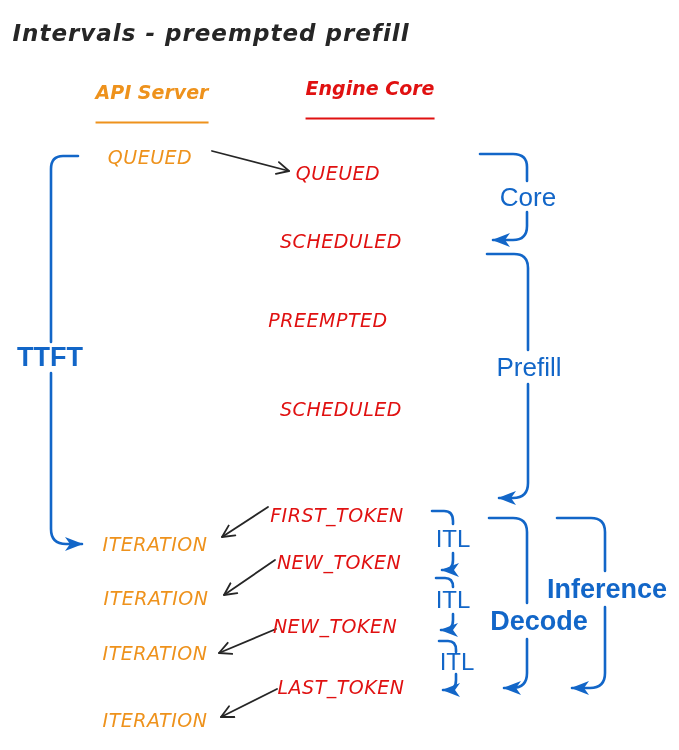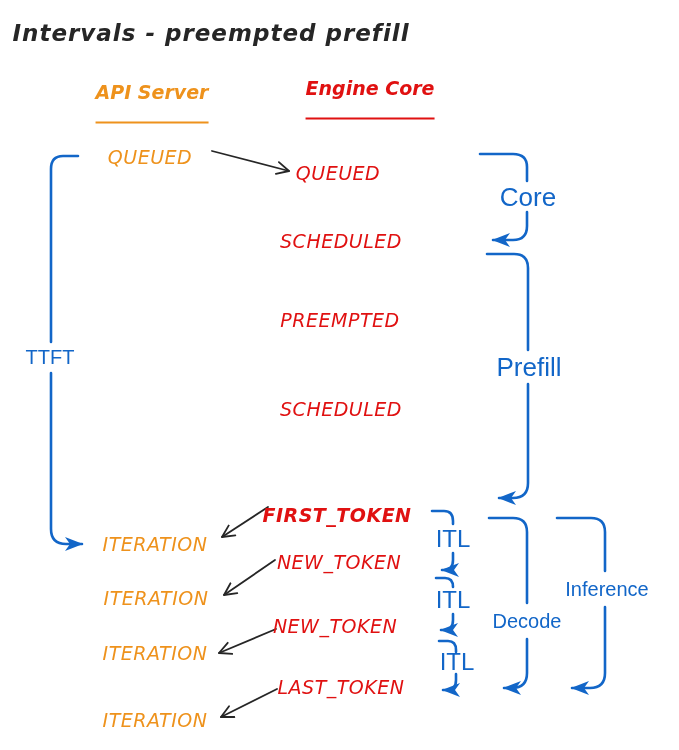--- a/index.html
+++ b/index.html
@@ -39,21 +39,21 @@
   .engine-text{color:var(--engine);}
   .event{
     font-size:19px;font-weight:500;font-style:italic;
     letter-spacing:0.5px;
   }
   .interval-lbl{
     font-family:"Liberation Sans", sans-serif;
     color:var(--interval);
     font-size:26px;
   }
-  .interval-lbl.big{font-size:20px;}
+  .interval-lbl.big{font-size:27px;font-weight:bold;}
   .interval-lbl.small{font-size:24px;text-align:center;}
 </style>
 </head>
 <body>
 
 <div class="canvas">
 
   <svg class="strokes" viewBox="0 0 679 750" xmlns="http://www.w3.org/2000/svg">
     <defs>
       <marker id="bluehead" markerUnits="userSpaceOnUse" markerWidth="22" markerHeight="18" refX="18" refY="8" orient="auto">
@@ -101,29 +101,29 @@
   <div class="lbl col-header engine-text" style="left:338px;top:99px;margin-left:32px;">Engine Core</div>
 
   <div class="lbl event api-text" style="left:150px;top:157px;">QUEUED</div>
   <div class="lbl event api-text" style="left:155px;top:544px;">ITERATION</div>
   <div class="lbl event api-text" style="left:156px;top:598px;">ITERATION</div>
   <div class="lbl event api-text" style="left:155px;top:653px;">ITERATION</div>
   <div class="lbl event api-text" style="left:155px;top:720px;">ITERATION</div>
 
   <div class="lbl event engine-text" style="left:338px;top:173px;">QUEUED</div>
   <div class="lbl event engine-text" style="left:341px;top:241px;">SCHEDULED</div>
-  <div class="lbl event engine-text" style="left:340px;top:320px;font-style:italic;">PREEMPTED</div>
+  <div class="lbl event engine-text" style="left:328px;top:320px;font-style:italic;">PREEMPTED</div>
   <div class="lbl event engine-text" style="left:341px;top:409px;">SCHEDULED</div>
-  <div class="lbl event engine-text" style="left:337px;top:515px;font-weight:bold;">FIRST_TOKEN</div>
+  <div class="lbl event engine-text" style="left:337px;top:515px;">FIRST_TOKEN</div>
   <div class="lbl event engine-text" style="left:339px;top:562px;">NEW_TOKEN</div>
   <div class="lbl event engine-text" style="left:335px;top:626px;">NEW_TOKEN</div>
   <div class="lbl event engine-text" style="left:341px;top:687px;text-align:center;">LAST_TOKEN</div>
 
   <div class="lbl interval-lbl big" style="left:50px;top:357px;">TTFT</div>
   <div class="lbl interval-lbl" style="left:528px;top:197px;">Core</div>
   <div class="lbl interval-lbl" style="left:529px;top:367px;">Prefill</div>
-  <div class="lbl interval-lbl big" style="left:527px;top:621px;">Decode</div>
+  <div class="lbl interval-lbl big" style="left:539px;top:621px;">Decode</div>
   <div class="lbl interval-lbl big" style="left:607px;top:589px;">Inference</div>
   <div class="lbl interval-lbl small" style="left:453px;top:539px;">ITL</div>
   <div class="lbl interval-lbl small" style="left:453px;top:600px;">ITL</div>
   <div class="lbl interval-lbl small" style="left:457px;top:662px;">ITL</div>
 
 </div>
 
 </body></html>

